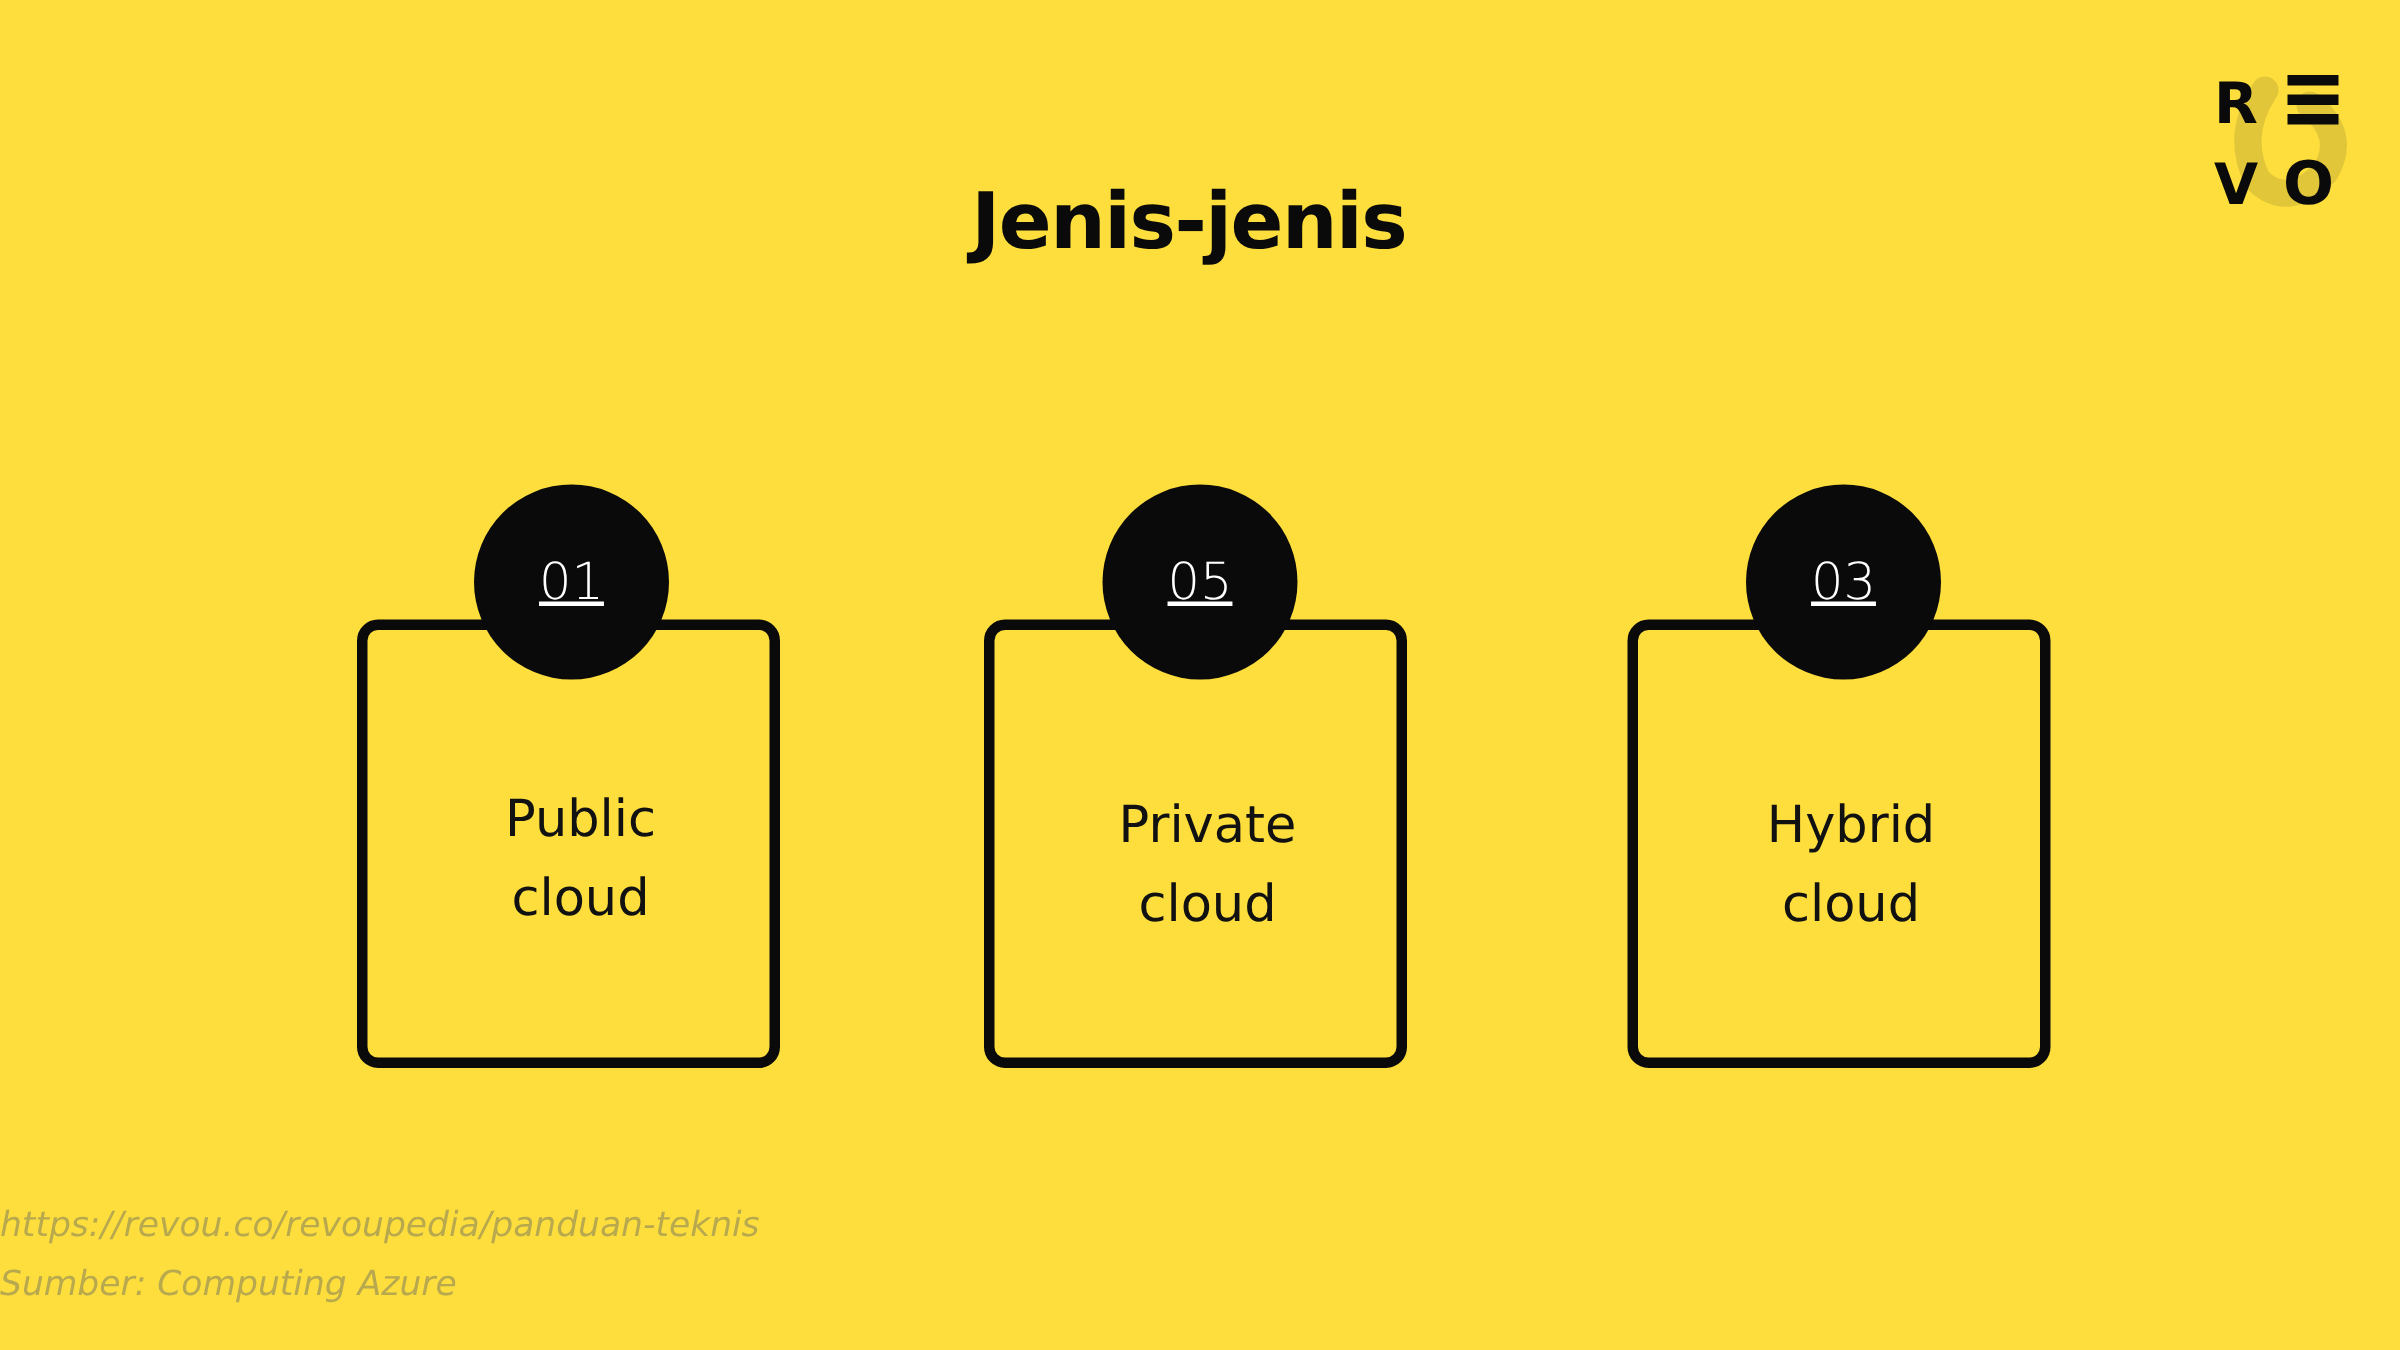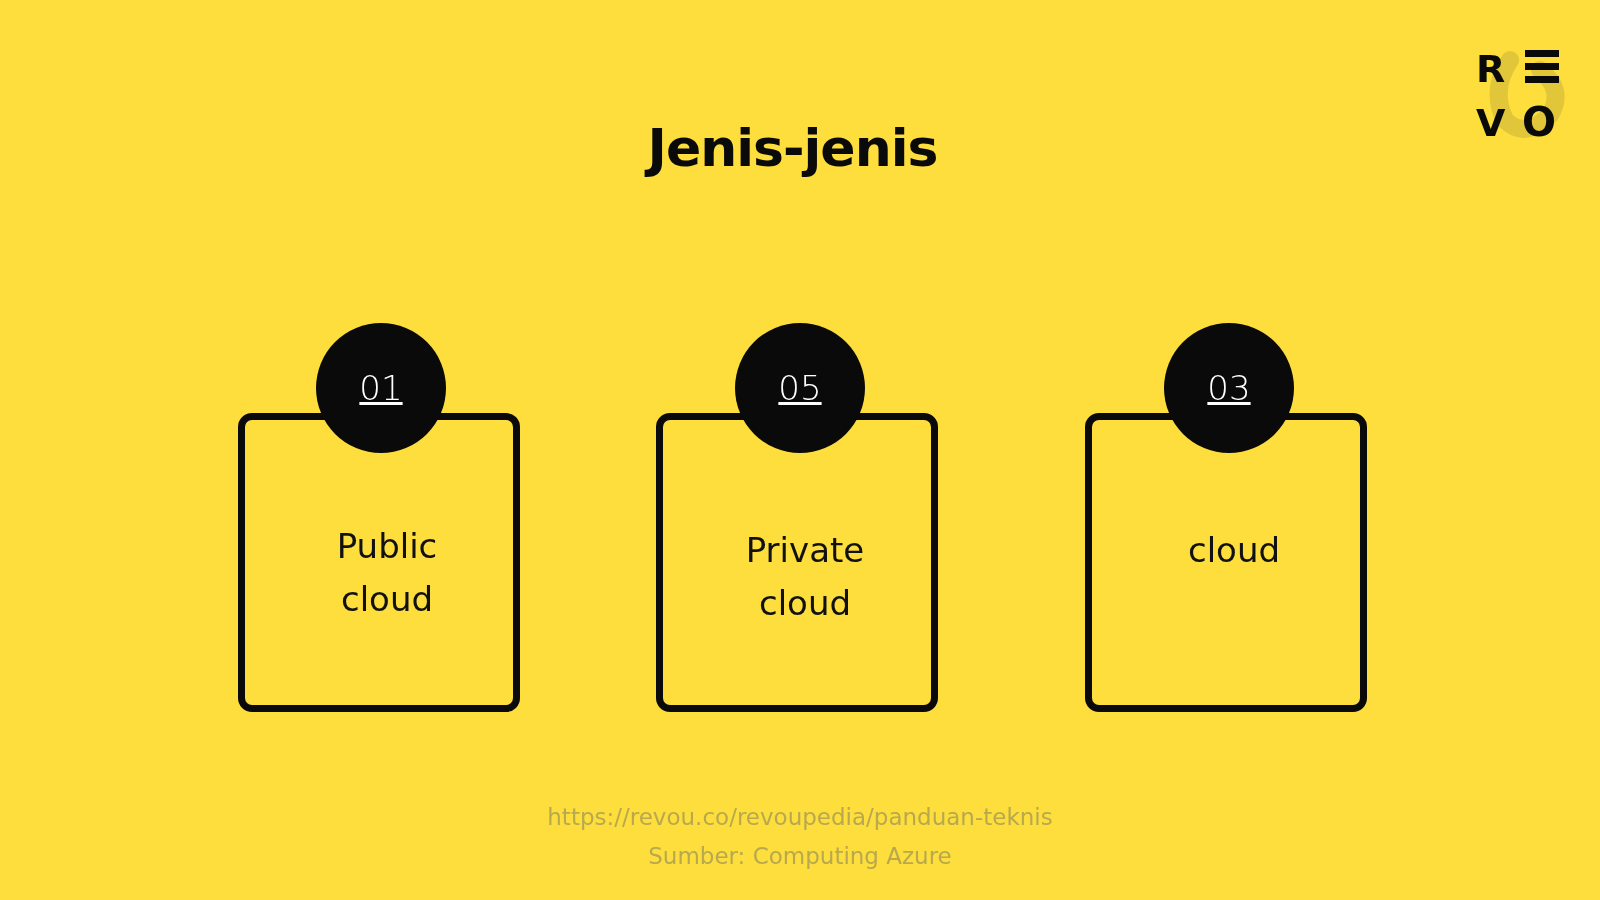--- a/index.html
+++ b/index.html
@@ -11,21 +11,21 @@
   .title span { display:block; }
   .title .l1 { margin-left:-15px; }
   .card { position:absolute; top:413px; width:268px; height:285px; border:7px solid #0a0a0a;
           border-radius:14px; box-sizing:content-box; }
   .badge { position:absolute; top:323px; width:130px; height:130px; border-radius:50%;
            background:#0a0a0a; color:#fff; display:flex; align-items:center; justify-content:center;
            font-family:"DejaVu Sans", sans-serif; font-size:34px; font-weight:300;text-decoration:underline; }
   .label { position:absolute; left:16px; right:0; top:100px; text-align:center; font-family:"DejaVu Sans", sans-serif;
            font-size:34px; line-height:53px; color:#111; }
   .label span { display:block; }
-  .footer { position:absolute; left:0; width:1600px; text-align:center; 
+  .footer { position:absolute; left:0; width:1600px; font-style:italic;
             font-family:"DejaVu Sans", sans-serif; font-size:23px; color:#B8A84E; }
   .logo { position:absolute; left:1470px; top:40px; width:100px; height:100px; }
 </style>
 </head>
 <body>
 
 <div class="logo">
   <svg width="100" height="100" viewBox="0 0 100 100">
     <path d="M40 20 Q20 50 35 80 Q55 100 80 75 Q95 50 70 30" fill="none" stroke="#D9BF3A" stroke-width="18" stroke-linecap="round" opacity="0.8"></path>
     <text x="6" y="42" font-family="DejaVu Sans, sans-serif" font-weight="bold" font-size="38" fill="#0a0a0a">R</text>
@@ -52,19 +52,20 @@
 <div class="card" style="left:656px;">
   <div class="label" style="top:104px;">
     <span>Private</span>
     <span>cloud</span>
   </div>
 </div>
 <div class="badge" style="left:735px;">05</div>
 
 <div class="card" style="left:1085px;">
   <div class="label" style="top:104px;">
+    <span>Hybrid</span>
     <span>cloud</span>
   </div>
 </div>
 <div class="badge" style="left:1164px;">03</div>
 
 <div class="footer" style="top:804px;">https://revou.co/revoupedia/panduan-teknis</div>
 <div class="footer" style="top:843px;">Sumber: Computing Azure</div>
 
 </body></html>

